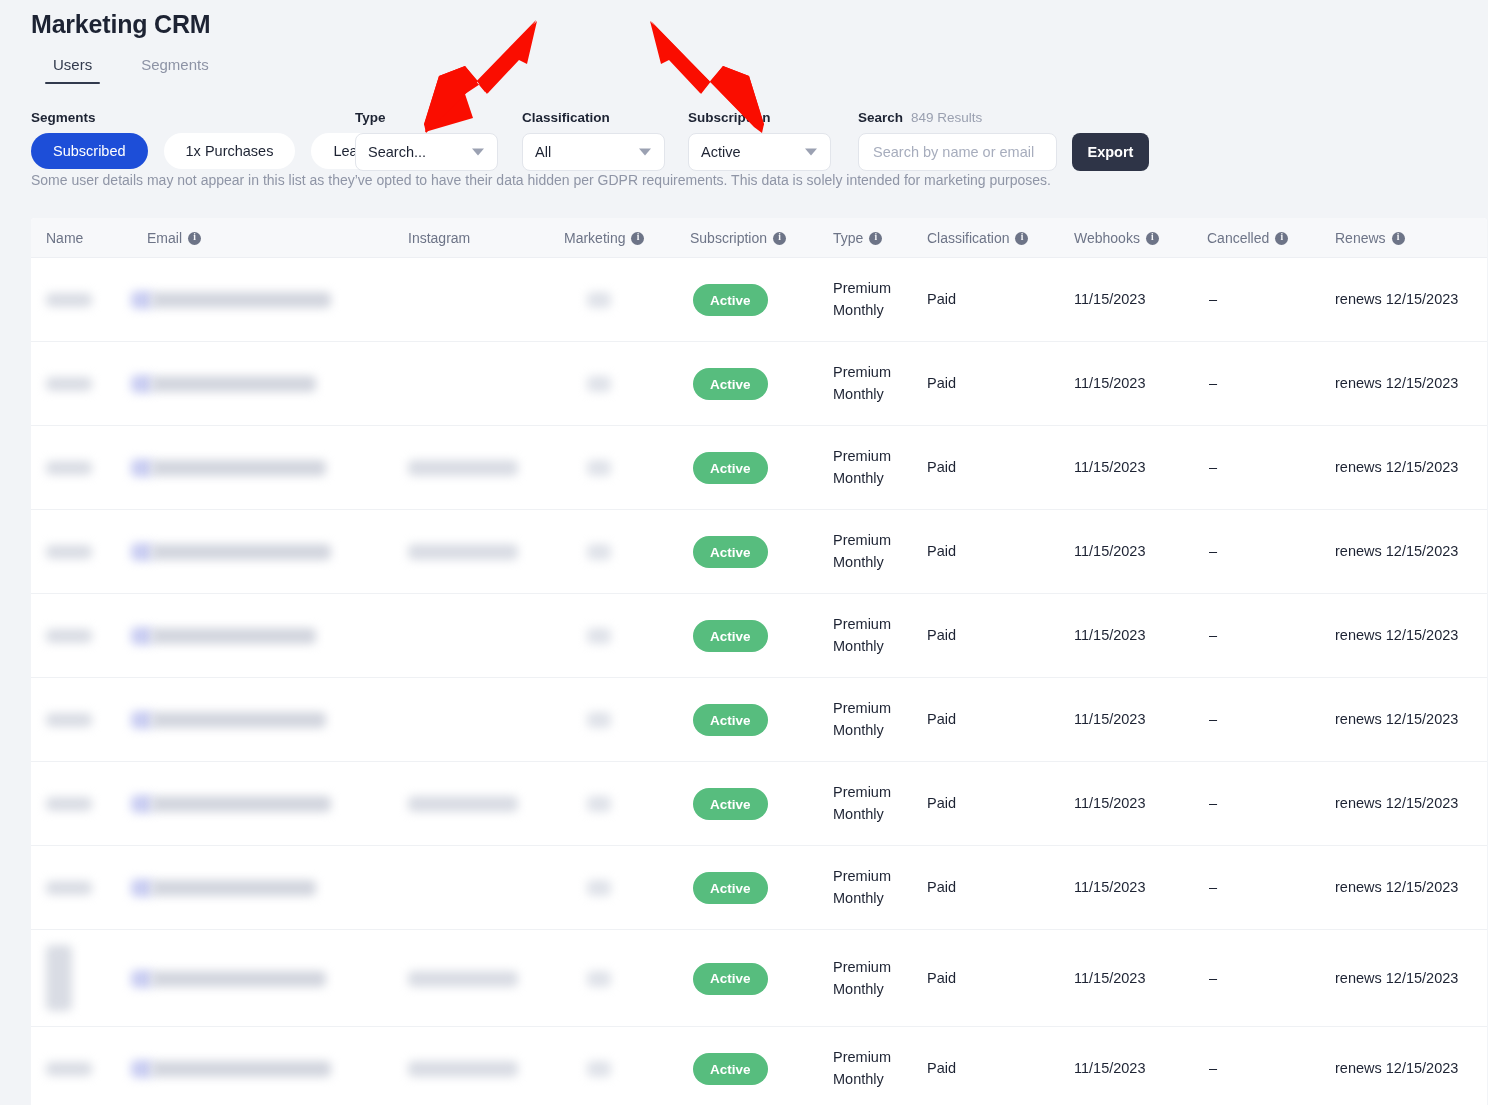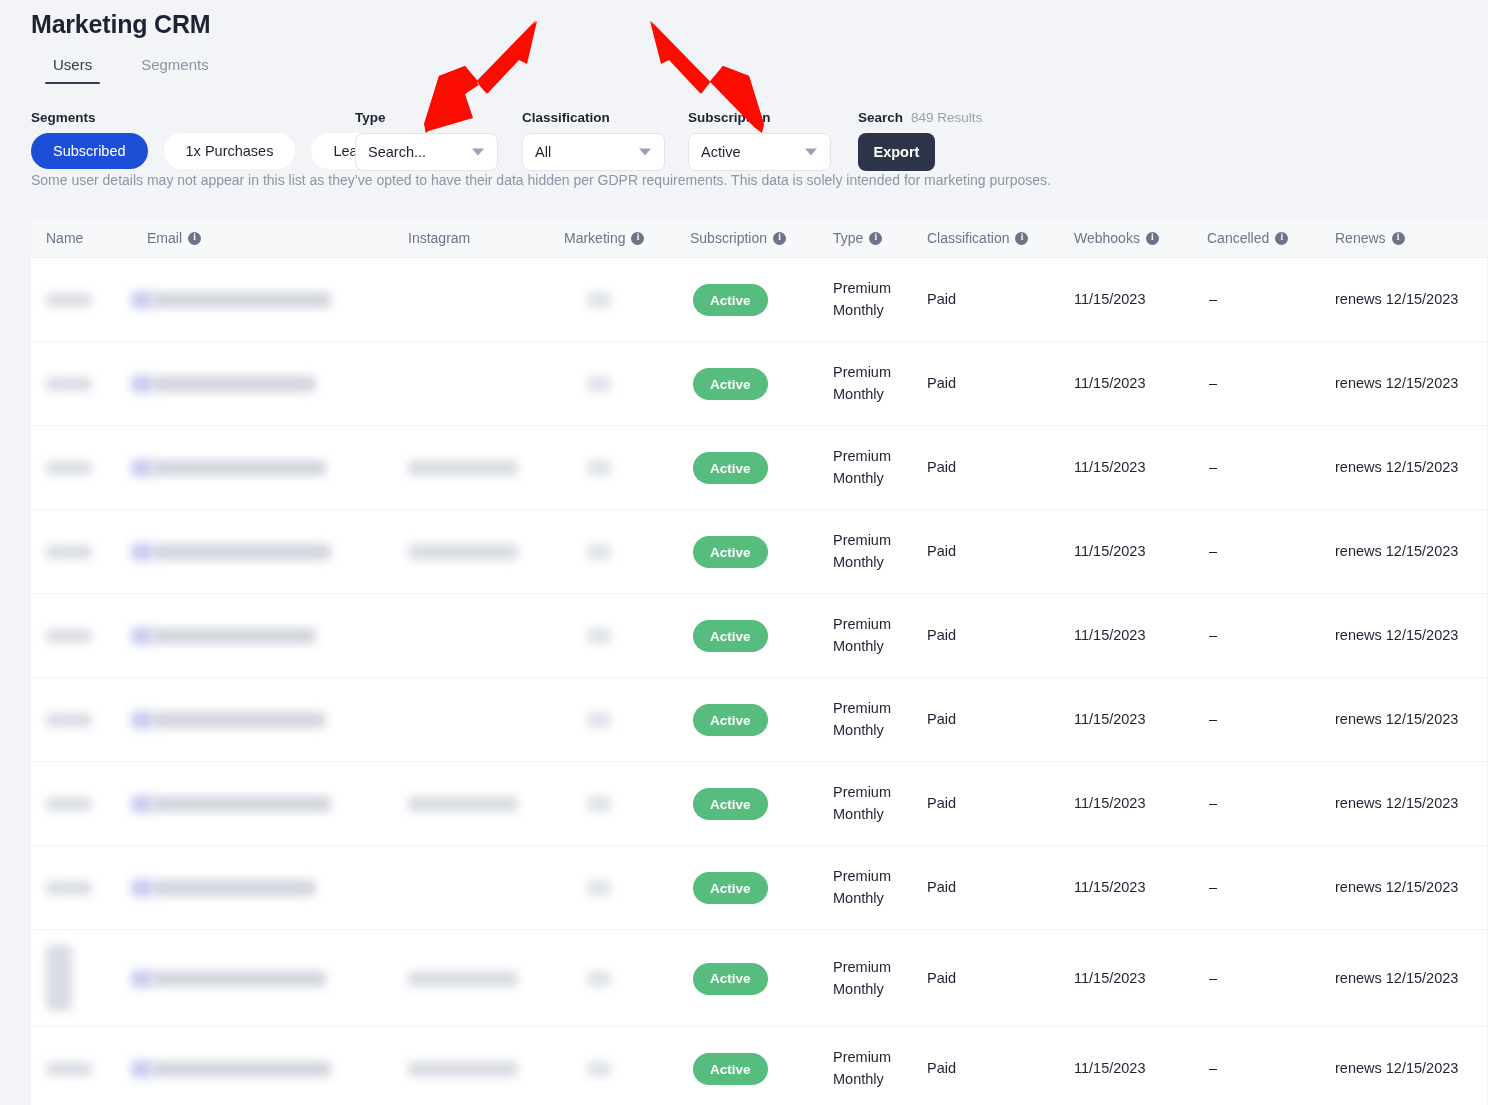--- a/index.html
+++ b/index.html
@@ -309,20 +309,21 @@
         </div>
         <span class="caret"></span>
       </div>
     </div>
 
     <div class="fgroup" style="left:827px;">
       <span class="flabel">
         <span>Search</span><span class="count">849 Results</span>
       </span>
       <div style="display:flex; gap:15px; align-items:center;">
+        <input class="search-input" type="text" placeholder="Search by name or email" style="">
         <button class="export-btn">Export</button>
       </div>
     </div>
   </div>
 
   <div class="notice">Some user details may not appear in this list as they’ve opted to have their data hidden per GDPR requirements. This data is solely intended for marketing purposes.</div>
 
   <div class="table-wrap">
     <div class="thead">
       <div class="th" style="left:15px;">

